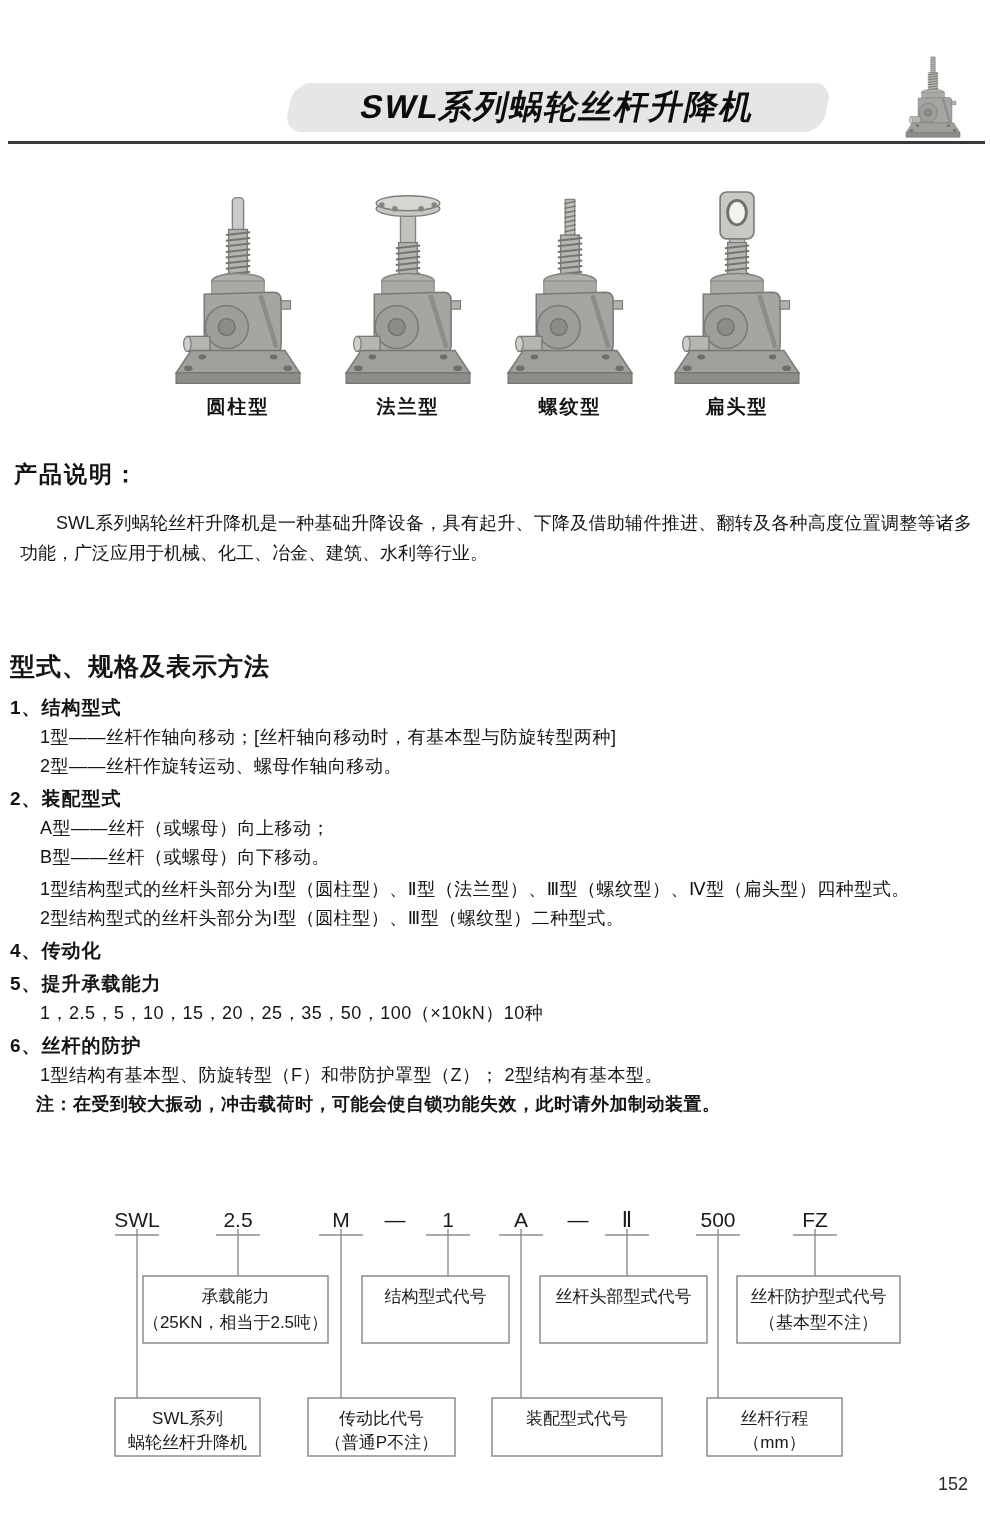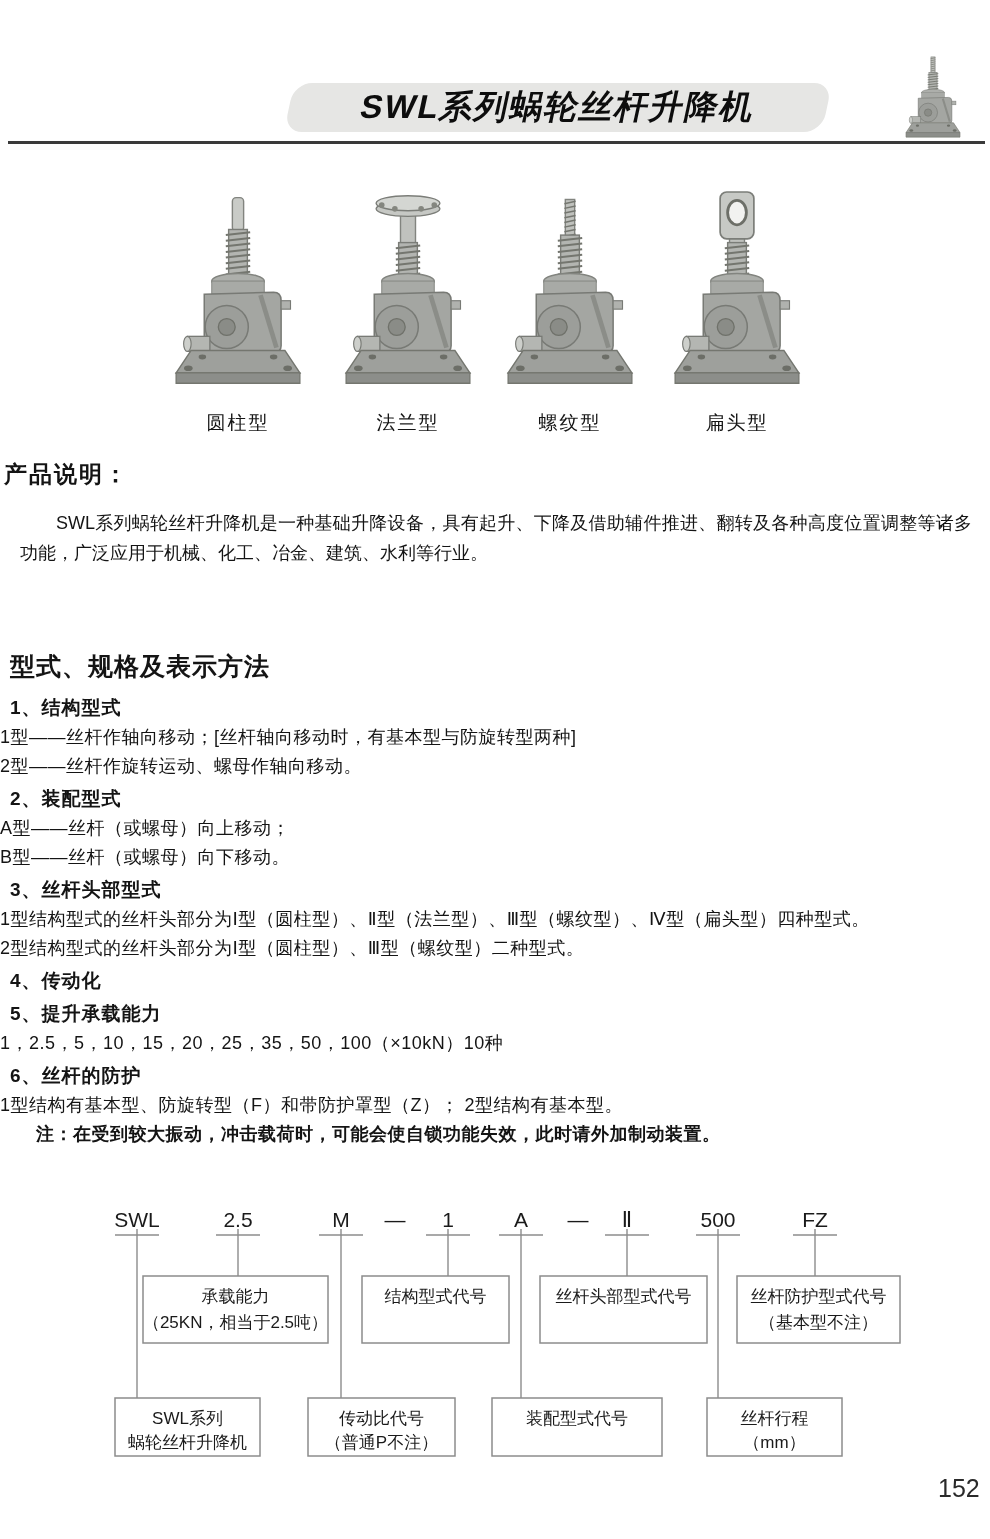--- a/index.html
+++ b/index.html
@@ -9,40 +9,40 @@
   
   .header-shape{position:absolute;left:289px;top:83px;width:538px;height:49px;
         background:#e6e6e4;border-radius:18px;transform:skewX(-12deg);
         display:flex;align-items:center;justify-content:center;}
   .header-title{font-size:33px;font-weight:bold;letter-spacing:2px;color:#0d0d0d;white-space:nowrap;}
   .rule{position:absolute;left:8px;top:141px;width:977px;height:3px;background:#3a3a3a;}
   .corner-img{position:absolute;left:897px;top:52px;width:72px;height:88px;}
 
   
   .product-col{position:absolute;top:188px;width:160px;text-align:center;}
-  .product-label{margin-top:16px;font-size:19px;font-weight:normal;letter-spacing:2px;}
-
-  
-  .desc-heading{position:absolute;left:4px;top:459px;font-size:23px;font-weight:bold;letter-spacing:2px;font-family:Liberation Serif, serif;}
+  .product-label{margin-top:0;font-size:19px;font-weight:bold;letter-spacing:2px;}
+
+  
+  .desc-heading{position:absolute;left:14px;top:459px;font-size:23px;font-weight:bold;letter-spacing:2px;font-family:Liberation Serif, serif;}
   .desc-paras{position:absolute;left:8px;top:496px;width:976px;font-size:18px;line-height:30px;
         text-align:justify;text-justify:inter-ideograph;}
   .desc-paras p{margin:12px;text-indent:2em;}
 
   
   .spec-heading{position:absolute;left:10px;top:650px;font-size:25px;font-weight:bold;letter-spacing:1px;}
   #spec-items{position:absolute;left:0;top:693px;width:984px;}
   .spec-item + .spec-item{margin-top:3px;}
   .spec-title{font-size:19px;font-weight:bold;line-height:30px;padding-left:10px;letter-spacing:1px;}
-  .spec-line{font-size:18px;line-height:29px;letter-spacing:.5px;}
+  .spec-line{font-size:18px;line-height:29px;padding-left:40px;letter-spacing:.5px;}
   .spec-note{font-size:18px;font-weight:bold;line-height:29px;padding-left:36px;letter-spacing:.5px;}
 
   
   #designation{position:absolute;left:0;top:1195px;}
 
-  .page-number{position:absolute;left:938px;top:1474px;font-size:25px;color:#2a2a2a;}
+  .page-number{position:absolute;left:938px;top:1474px;font-size:18px;color:#2a2a2a;}
 </style>
 </head>
 <body>
 
 <div class="page">
 
   <div class="header-shape">
     <div class="header-title">SWL系列蜗轮丝杆升降机</div>
   </div>
   <div class="corner-img" id="corner-jack"><svg width="72" height="88" viewBox="14 0 132 215" xmlns="http://www.w3.org/2000/svg">
@@ -219,21 +219,20 @@
         <div class="spec-title">1、结构型式</div>
         <div class="spec-line">1型——丝杆作轴向移动；[丝杆轴向移动时，有基本型与防旋转型两种]</div>
         <div class="spec-line">2型——丝杆作旋转运动、螺母作轴向移动。</div>
       </div>
       <div class="spec-item">
         <div class="spec-title">2、装配型式</div>
         <div class="spec-line">A型——丝杆（或螺母）向上移动；</div>
         <div class="spec-line">B型——丝杆（或螺母）向下移动。</div>
       </div>
       <div class="spec-item">
-        <div class="spec-title">3、丝杆头部型式</div>
         <div class="spec-line">1型结构型式的丝杆头部分为Ⅰ型（圆柱型）、Ⅱ型（法兰型）、Ⅲ型（螺纹型）、Ⅳ型（扁头型）四种型式。</div>
         <div class="spec-line">2型结构型式的丝杆头部分为Ⅰ型（圆柱型）、Ⅲ型（螺纹型）二种型式。</div>
       </div>
       <div class="spec-item">
         <div class="spec-title">4、传动化</div>
       </div>
       <div class="spec-item">
         <div class="spec-title">5、提升承载能力</div>
         <div class="spec-line">1，2.5，5，10，15，20，25，35，50，100（×10kN）10种</div>
       </div>

